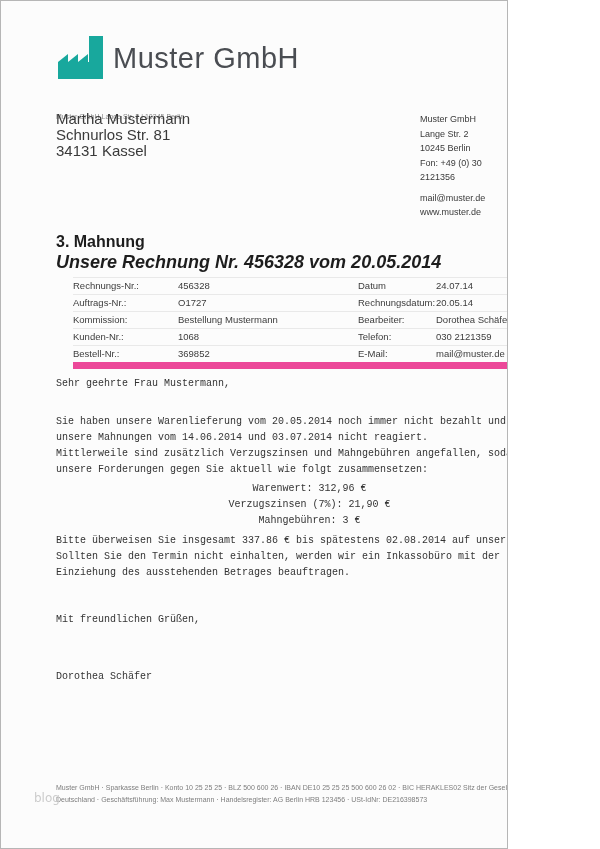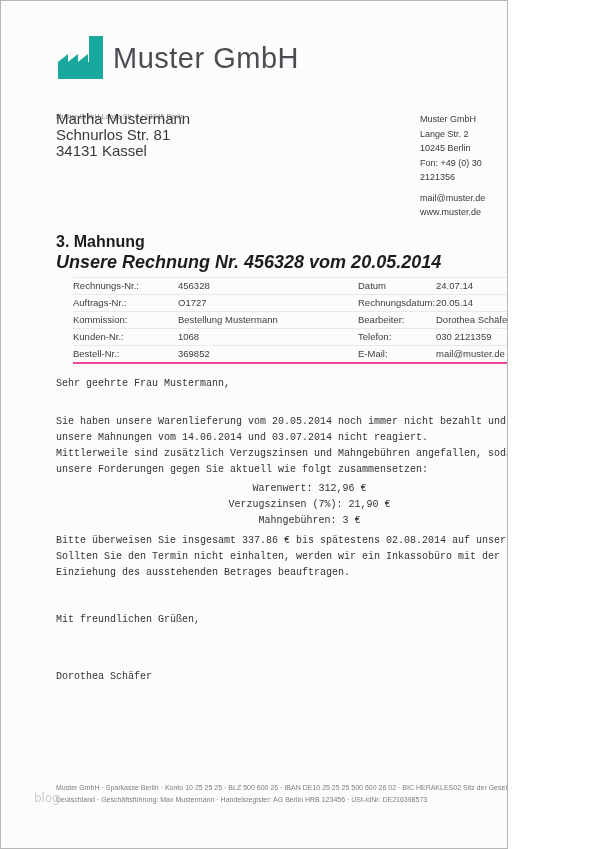--- a/index.html
+++ b/index.html
@@ -88,21 +88,21 @@
     font-size: 9.5px;
     color: #3c3c3c;
   }
   .detail-row {
     display: flex;
     height: 16px;
     line-height: 16px;
     border-top: 1px solid #e9e9e9;
     margin-left: 17px;
   }
-  .detail-row:last-child { border-bottom: 2px solid #ec4899; }
+  .detail-row:last-child { border-bottom: 7px solid #ec4899; }
   .detail-row .c1 { width: 105px; }
   .detail-row .c2 { width: 180px; }
   .detail-row .c3 { width: 78px; }
   .detail-row .c4 { flex: 1; }
 
   
   .bodytext {
     position: absolute;
     left: 55px;
     width: 507px;

